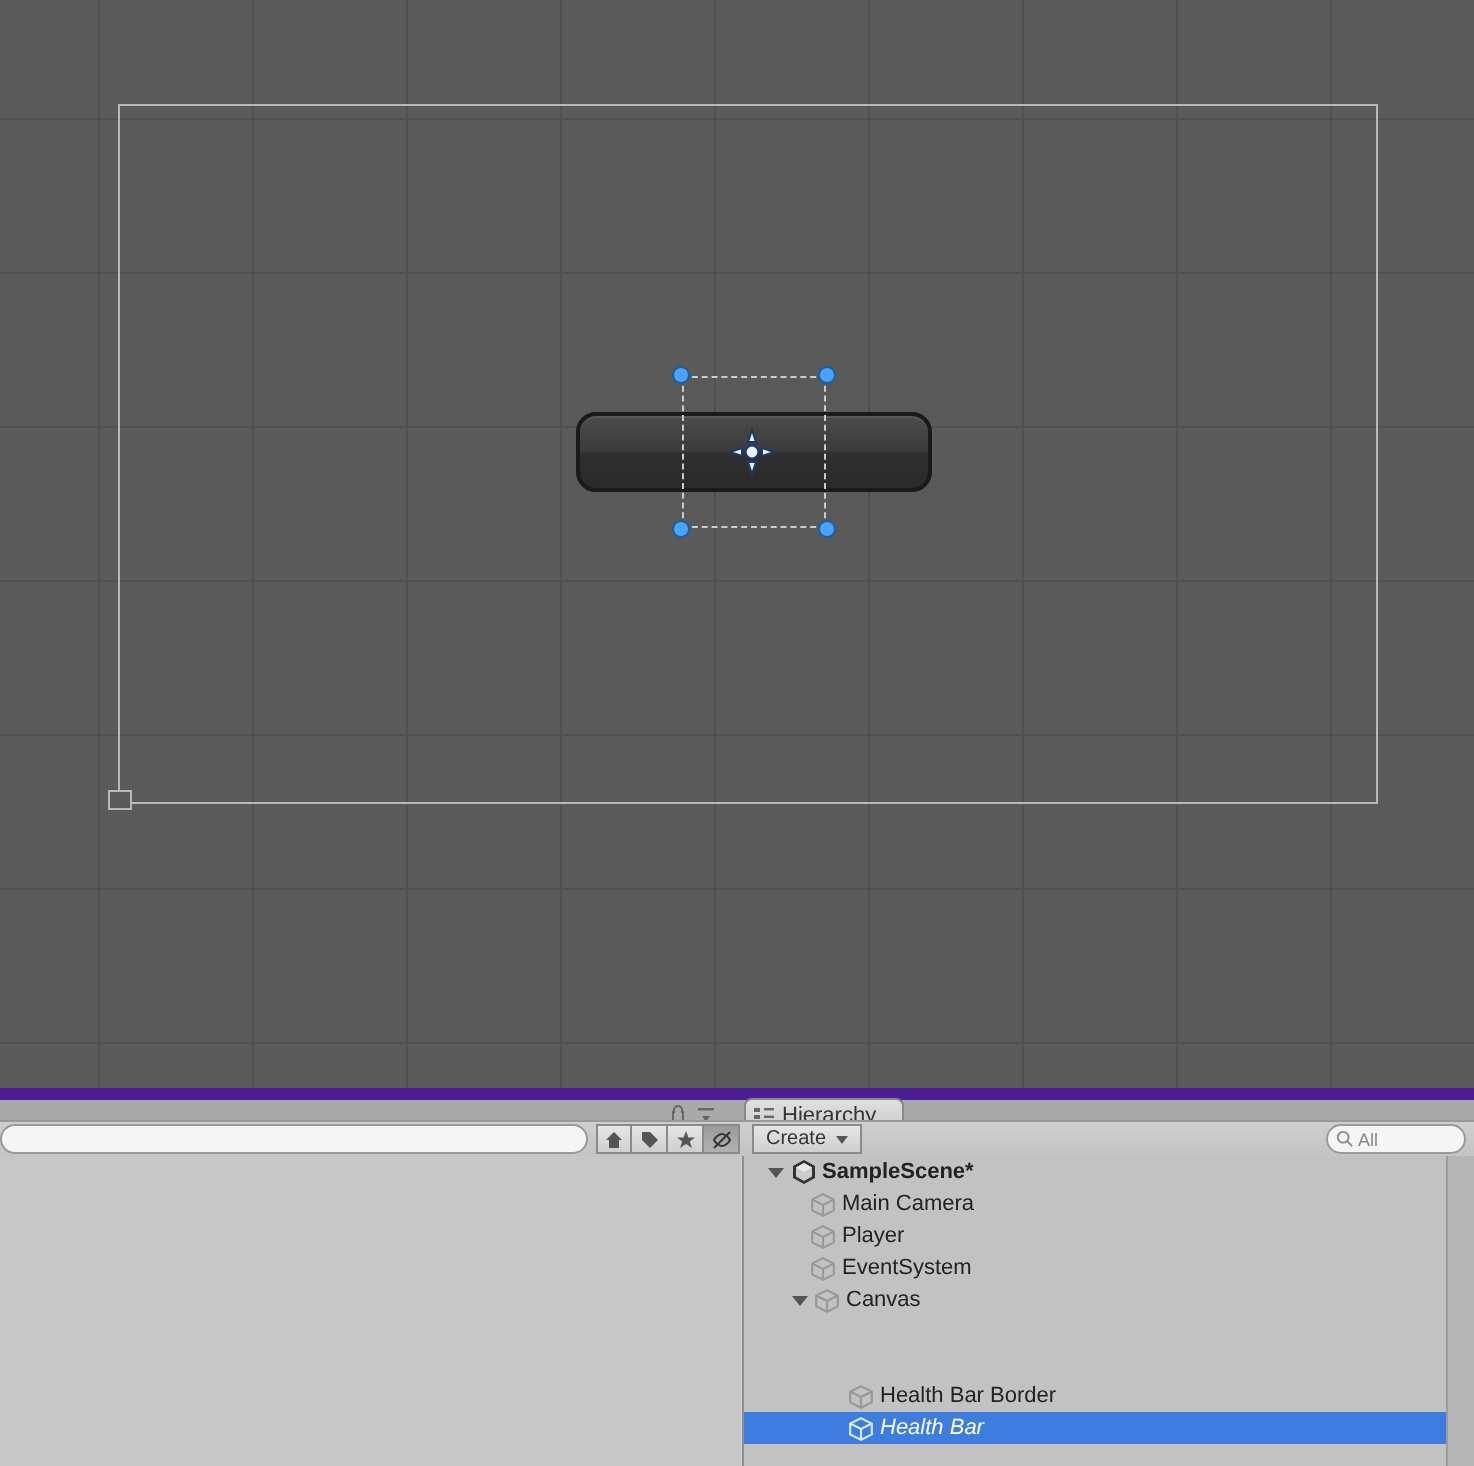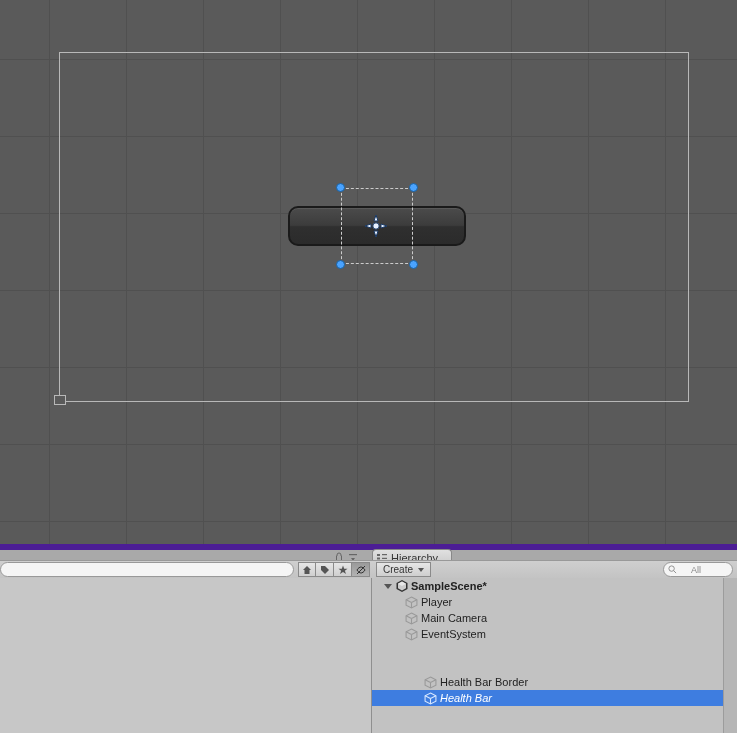--- a/index.html
+++ b/index.html
@@ -171,21 +171,21 @@
   .search-right {
     position: absolute;
     right: 4px; top: 1px;
     width: 70px; height: 15px;
     background: #f5f5f5;
     border: 1px solid #999;
     border-radius: 8px;
     display: flex; align-items: center;
     font-size: 9px; color: #888;
     padding-left: 4px;
-    gap: 14px;
+    gap: 2px;
   }
   .search-right svg { width: 9px; height: 9px; flex-shrink: 0; }
 
   
   .lower-panels {
     position: absolute;
     left: 0; top: 578px;
     width: 737px; height: 155px;
     background: #c2c2c2;
     display: flex;
@@ -359,59 +359,71 @@
     <div class="tree-row indent1">
       <span class="foldout-spacer"></span>
       <span class="cube-icon">
         <svg viewBox="0 0 12 12">
             <polygon points="6,1 11,3.5 11,8.5 6,11 1,8.5 1,3.5" fill="none" stroke="#999" stroke-width="1"></polygon>
             <line x1="1" y1="3.5" x2="6" y2="6" stroke="#999" stroke-width="1"></line>
             <line x1="11" y1="3.5" x2="6" y2="6" stroke="#999" stroke-width="1"></line>
             <line x1="6" y1="6" x2="6" y2="11" stroke="#999" stroke-width="1"></line>
           </svg>
       </span>
-      <span>Player</span>
+      <span>Main Camera</span>
     </div>
 
     <div class="tree-row indent1">
       <span class="foldout-spacer"></span>
       <span class="cube-icon">
         <svg viewBox="0 0 12 12">
             <polygon points="6,1 11,3.5 11,8.5 6,11 1,8.5 1,3.5" fill="none" stroke="#999" stroke-width="1"></polygon>
             <line x1="1" y1="3.5" x2="6" y2="6" stroke="#999" stroke-width="1"></line>
             <line x1="11" y1="3.5" x2="6" y2="6" stroke="#999" stroke-width="1"></line>
             <line x1="6" y1="6" x2="6" y2="11" stroke="#999" stroke-width="1"></line>
           </svg>
       </span>
-      <span>Main Camera</span>
+      <span>Player</span>
     </div>
 
     <div class="tree-row indent1">
       <span class="foldout-spacer"></span>
       <span class="cube-icon">
         <svg viewBox="0 0 12 12">
             <polygon points="6,1 11,3.5 11,8.5 6,11 1,8.5 1,3.5" fill="none" stroke="#999" stroke-width="1"></polygon>
             <line x1="1" y1="3.5" x2="6" y2="6" stroke="#999" stroke-width="1"></line>
             <line x1="11" y1="3.5" x2="6" y2="6" stroke="#999" stroke-width="1"></line>
             <line x1="6" y1="6" x2="6" y2="11" stroke="#999" stroke-width="1"></line>
           </svg>
       </span>
       <span>EventSystem</span>
     </div>
 
-
-    <div class="tree-row indent2" style="padding-left:52px;margin-top:32px;">
+    <div class="tree-row indent1" style="padding-left:24px;">
+      <span class="foldout"></span>
       <span class="cube-icon">
         <svg viewBox="0 0 12 12">
             <polygon points="6,1 11,3.5 11,8.5 6,11 1,8.5 1,3.5" fill="none" stroke="#999" stroke-width="1"></polygon>
             <line x1="1" y1="3.5" x2="6" y2="6" stroke="#999" stroke-width="1"></line>
             <line x1="11" y1="3.5" x2="6" y2="6" stroke="#999" stroke-width="1"></line>
             <line x1="6" y1="6" x2="6" y2="11" stroke="#999" stroke-width="1"></line>
           </svg>
       </span>
+      <span>Canvas</span>
+    </div>
+
+    <div class="tree-row indent2" style="padding-left:52px;margin-top:32px;">
+      <span class="cube-icon">
+        <svg viewBox="0 0 12 12">
+            <polygon points="6,1 11,3.5 11,8.5 6,11 1,8.5 1,3.5" fill="none" stroke="#999" stroke-width="1"></polygon>
+            <line x1="1" y1="3.5" x2="6" y2="6" stroke="#999" stroke-width="1"></line>
+            <line x1="11" y1="3.5" x2="6" y2="6" stroke="#999" stroke-width="1"></line>
+            <line x1="6" y1="6" x2="6" y2="11" stroke="#999" stroke-width="1"></line>
+          </svg>
+      </span>
       <span>Health Bar Border</span>
     </div>
 
     <div class="tree-row indent2 selected" style="padding-left:52px;">
       <span class="cube-icon">
         <svg viewBox="0 0 12 12">
             <polygon points="6,1 11,3.5 11,8.5 6,11 1,8.5 1,3.5" fill="none" stroke="#d8e8ff" stroke-width="1"></polygon>
             <line x1="1" y1="3.5" x2="6" y2="6" stroke="#d8e8ff" stroke-width="1"></line>
             <line x1="11" y1="3.5" x2="6" y2="6" stroke="#d8e8ff" stroke-width="1"></line>
             <line x1="6" y1="6" x2="6" y2="11" stroke="#d8e8ff" stroke-width="1"></line>

